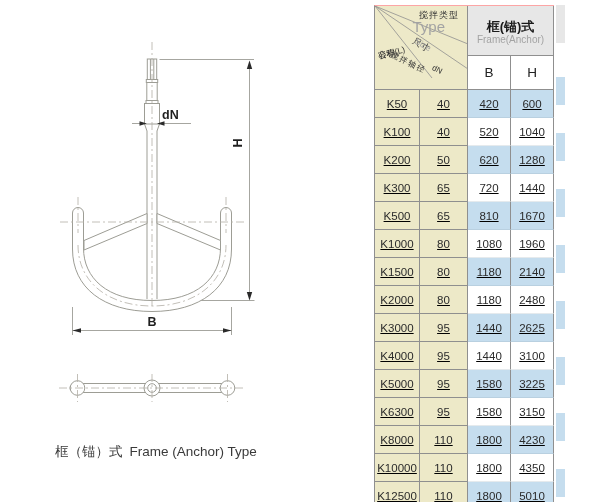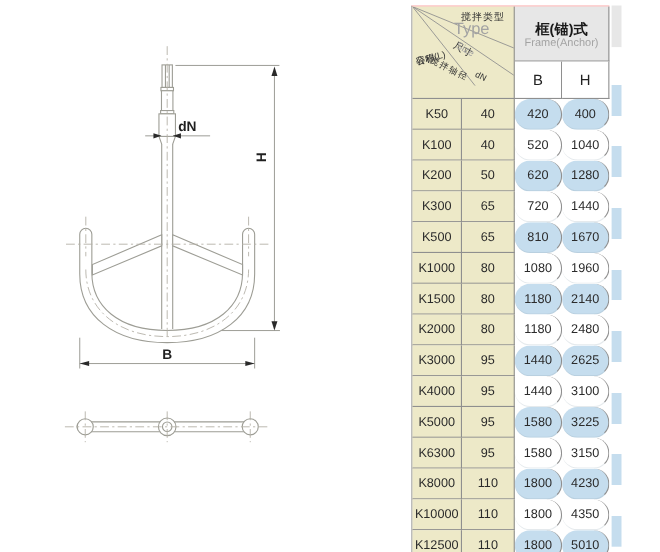--- a/index.html
+++ b/index.html
@@ -19,24 +19,24 @@
   
   #spec{position:absolute;left:374px;top:5px;border-collapse:separate;border-spacing:0;
         table-layout:fixed;width:179px;border-top:1px solid #fca5a5;border-left:1px solid #8f8f8f;}
   #spec td,#spec th{box-sizing:border-box;border-right:1px solid #8f8f8f;border-bottom:1px solid #8f8f8f;
         padding:0;text-align:center;vertical-align:middle;font-weight:normal;color:#2b2b2b;}
   #spec .corner{position:relative;background:var(--beige,#ede9c8);width:93px;height:72px;overflow:hidden;}
   #spec .group{background:var(--header_gray,#e7e7e7);height:50px;}
   .g-zh{font-size:13px;font-weight:bold;color:#1a1a1a;line-height:15px;padding-top:3px;}
   .g-en{font-size:10px;color:#a3a3a3;line-height:11px;}
   #spec .bh-head{background:#fff;height:34px;font-size:13.5px;font-weight:500;color:#222;}
-  #spec tbody tr{height:28px;}
+  #spec tbody tr{height:28px;text-decoration:underline;}
   #spec td{font-size:11.5px;height:28px;}
   #spec td.beige{background:var(--beige,#ede9c8);}
-  #spec td.bh{background:#fff;border-bottom-color:rgba(150,170,185,.25);border-radius:14px;}
+  #spec td.bh{background:#fff;border-bottom-color:rgba(150,170,185,.25);}
   #spec tbody tr.alt td.bh{background:var(--blue,#c5ddee);}
   
   .corner .diag{position:absolute;left:0;top:0;}
   .corner span,.corner div{position:absolute;white-space:nowrap;}
   .t-zh{right:8px;top:3px;font-size:9px;letter-spacing:1px;color:#333;}
   .t-en{right:22px;top:12px;font-size:15px;color:#a3a3a3;}
   .size-diag{left:41px;top:29px;font-size:9px;transform:rotate(29deg);transform-origin:left top;color:#333;}
   .size-diag .gray{color:#a3a3a3;margin-left:2px;}
   .shaft-diag{left:19px;top:43px;font-size:8px;letter-spacing:1.5px;transform:rotate(27deg);transform-origin:left top;color:#333;}
   .shaft-dn{left:57px;top:59px;font-size:8px;transform:rotate(27deg);color:#333;}
@@ -113,20 +113,23 @@
       <rect class="olf" x="70" y="383.5" width="164" height="9" rx="4.5"></rect>
       <circle class="olf" cx="77.5" cy="388" r="7.3"></circle>
       <circle class="olf" cx="227.5" cy="388" r="7.3"></circle>
       <circle class="olf" cx="152" cy="388" r="8"></circle>
       <circle class="olf" cx="152" cy="388" r="4.3"></circle>
       <path class="cl" d="M59 388 H245"></path>
       <path class="cl" d="M77.5 374 V402 M152 374 V402 M227.5 374 V402"></path>
     </g>
   </svg>
 
+  <div id="caption">
+    <span class="zh">框（锚）式</span><span class="en">Frame (Anchor) Type</span>
+  </div>
 
   <table id="spec">
     <colgroup>
         <col style="width:45px">
         <col style="width:48px">
         <col style="width:43px">
         <col style="width:43px">
       </colgroup>
     <thead>
       <tr>
@@ -155,21 +158,21 @@
       <tr>
         <th class="bh-head">B</th>
         <th class="bh-head">H</th>
       </tr>
     </thead>
     <tbody>
         <tr class="alt">
       <td class="beige">K50</td>
       <td class="beige">40</td>
       <td class="bh">420</td>
-      <td class="bh">400</td>
+      <td class="bh">600</td>
     </tr>
         <tr>
       <td class="beige">K100</td>
       <td class="beige">40</td>
       <td class="bh">520</td>
       <td class="bh">1040</td>
     </tr>
         <tr class="alt">
       <td class="beige">K200</td>
       <td class="beige">50</td>

